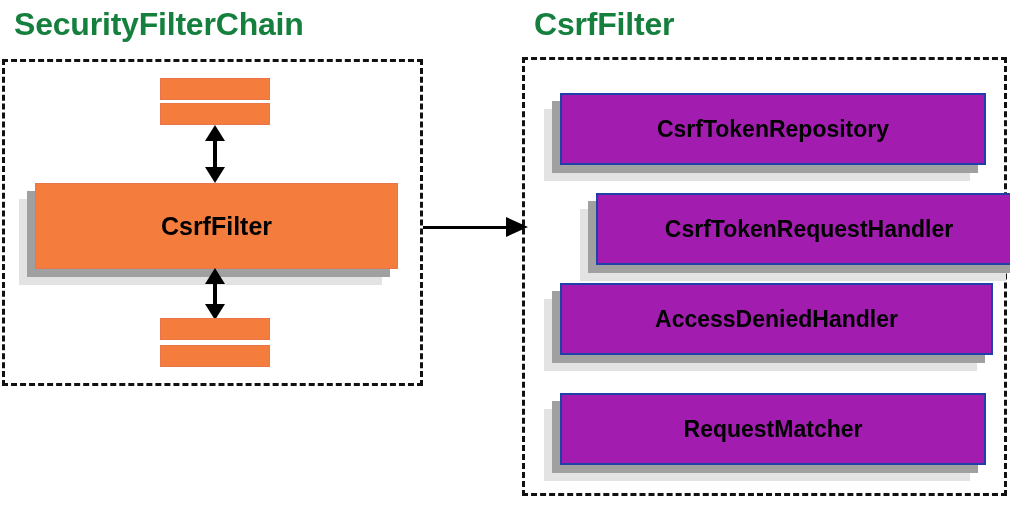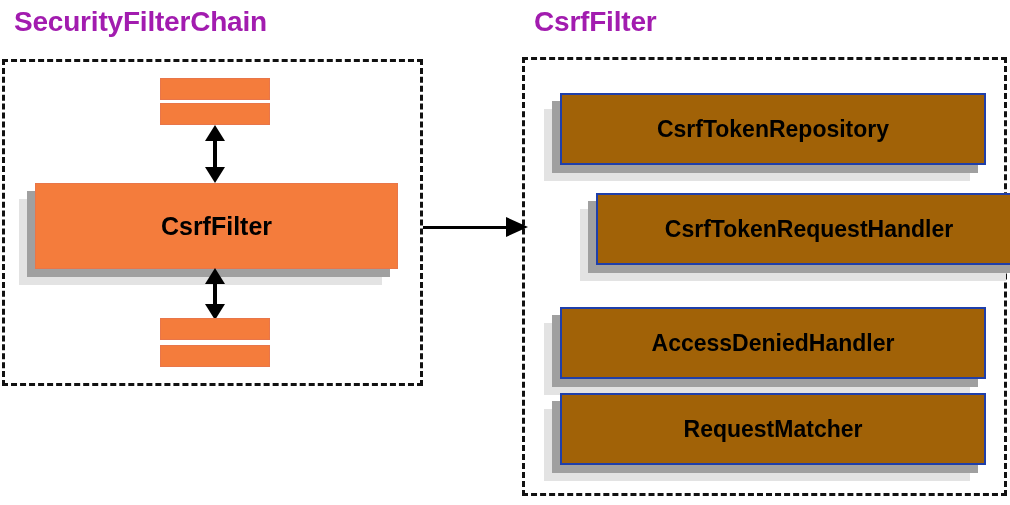--- a/index.html
+++ b/index.html
@@ -12,23 +12,23 @@
     height: 505px;
     position: relative;
     overflow: hidden;
     font-family: "Liberation Sans", sans-serif;
     -webkit-font-smoothing: antialiased;
   }
 
   .panel-title {
     position: absolute;
     font-weight: bold;
-    font-size: 28px;
+    font-size: 32px;
     line-height: 1;
-    color: #a21caf;
+    color: #15803d;
     white-space: nowrap;
     letter-spacing: -0.2px;
   }
   #title-left  { left: 14px;  top: 8px; }
   #title-right { left: 534px; top: 8px; }
 
   .dashed-box {
     position: absolute;
     border: 3px dashed #111111;
     box-sizing: border-box;
@@ -69,21 +69,21 @@
     line-height: 1;
   }
 
   
   .face-orange {
     background: #f47c3c;
     border: 1px solid #e8764a;
   }
   
   .face-blue {
-    background: #a16207;
+    background: #a21caf;
     border: 2px solid #1f3faa;
   }
 
   
   #card-csrffilter {
     left: 35px; top: 183px;
     width: 363px; height: 86px;
   }
   #card-csrffilter .label { font-size: 25px; }
 
@@ -104,21 +104,21 @@
 
   
   .card-blue {
     left: 560px;
     width: 426px;
     height: 72px;
   }
   .card-blue .label { font-size: 23px; }
   #card-repo    { top: 93px;  }
   #card-handler { top: 193px; margin-left: 36px; }
-  #card-denied  { top: 307px; }
+  #card-denied  { top: 283px; padding-left: 7px; }
   #card-matcher { top: 393px; }
 
   
   .arrow-v {
     position: absolute;
     left: 211px;
     width: 8px;
   }
   .arrow-v .shaft {
     position: absolute;

